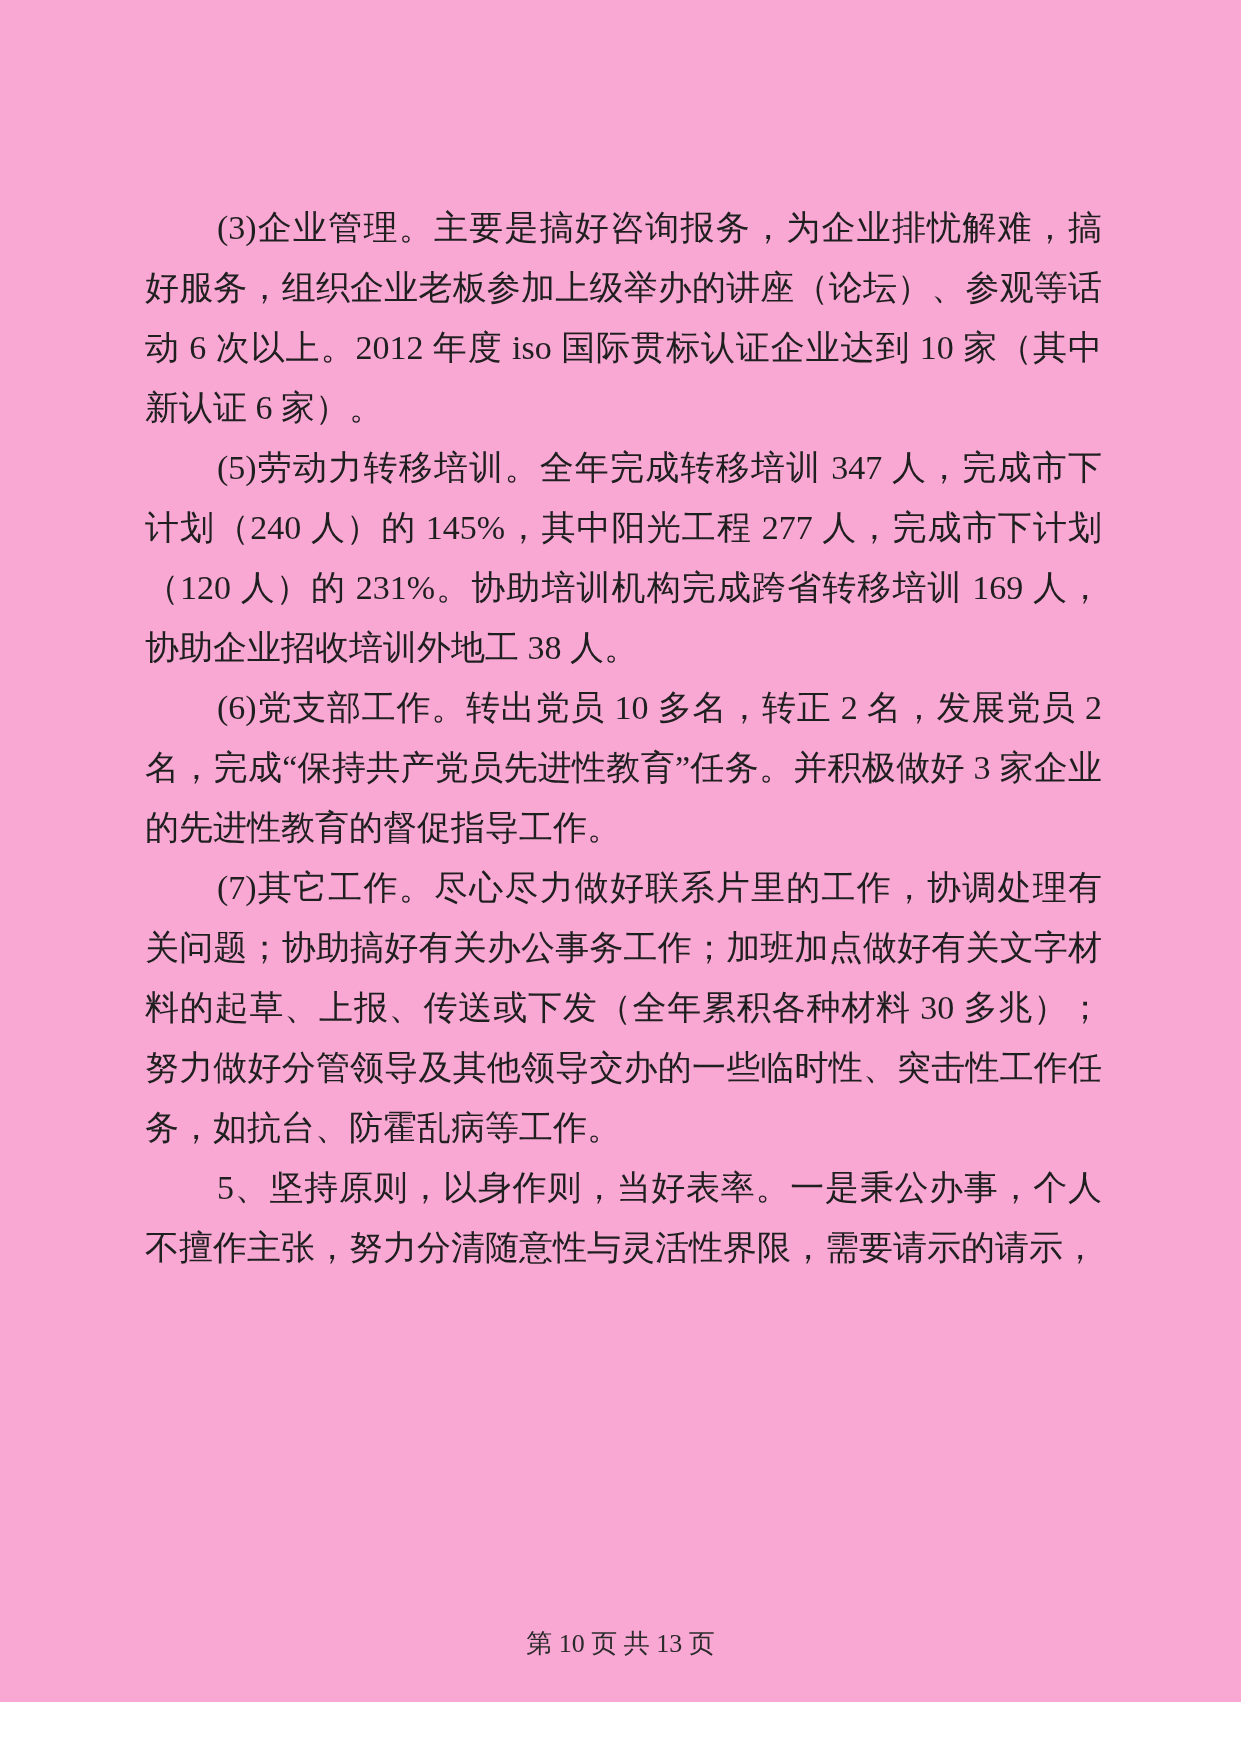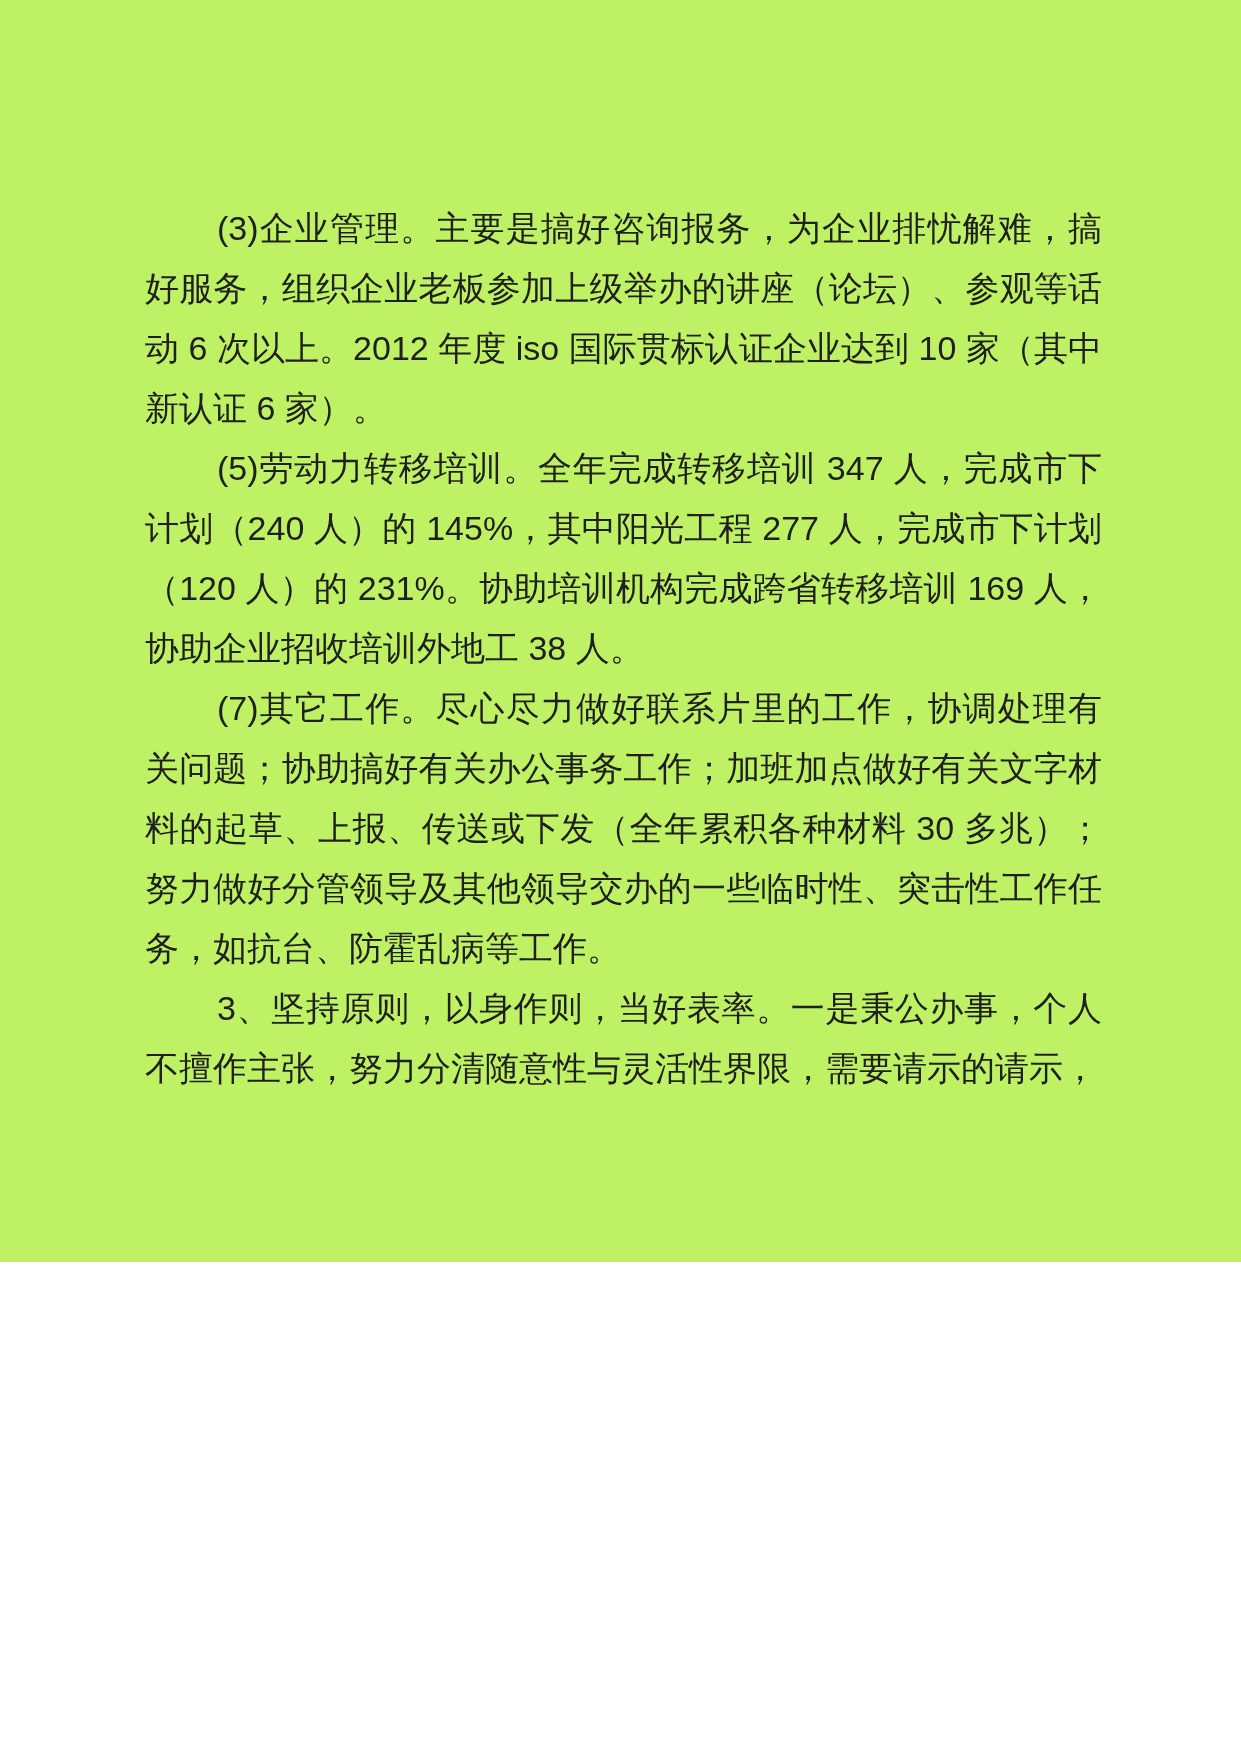--- a/index.html
+++ b/index.html
@@ -3,24 +3,24 @@
   <meta charset="utf-8">
   <style>
     html, body {
       margin: 0;
       padding: 0;
       background: #ffffff;
     }
     .page {
       position: relative;
       width: 1241px;
-      height: 1262px;
-      background: #bef264;
+      height: 1702px;
+      background: #f9a8d4;
       overflow: hidden;
-      font-family: Liberation Sans, sans-serif;
+      font-family: Liberation Serif, serif;
       color: #1f1f1f;
     }
     .doc-body {
       position: absolute;
       left: 145px;
       top: 198px;
       width: 957px;
     }
     .para {
       margin: 0;
@@ -43,20 +43,21 @@
       color: #2a2a2a;
     }
   </style>
 </head>
 <body>
 
 <div class="page">
   <div class="doc-body">
     <p class="para">(3)企业管理。主要是搞好咨询报务，为企业排忧解难，搞好服务，组织企业老板参加上级举办的讲座（论坛）、参观等话动 6 次以上。2012 年度 iso 国际贯标认证企业达到 10 家（其中新认证 6 家）。</p>
     <p class="para">(5)劳动力转移培训。全年完成转移培训 347 人，完成市下计划（240 人）的 145%，其中阳光工程 277 人，完成市下计划（120 人）的 231%。协助培训机构完成跨省转移培训 169 人，协助企业招收培训外地工 38 人。</p>
+    <p class="para">(6)党支部工作。转出党员 10 多名，转正 2 名，发展党员 2 名，完成“保持共产党员先进性教育”任务。并积极做好 3 家企业的先进性教育的督促指导工作。</p>
     <p class="para">(7)其它工作。尽心尽力做好联系片里的工作，协调处理有关问题；协助搞好有关办公事务工作；加班加点做好有关文字材料的起草、上报、传送或下发（全年累积各种材料 30 多兆）；努力做好分管领导及其他领导交办的一些临时性、突击性工作任务，如抗台、防霍乱病等工作。</p>
-    <p class="para">3、坚持原则，以身作则，当好表率。一是秉公办事，个人不擅作主张，努力分清随意性与灵活性界限，需要请示的请示，</p>
+    <p class="para">5、坚持原则，以身作则，当好表率。一是秉公办事，个人不擅作主张，努力分清随意性与灵活性界限，需要请示的请示，</p>
   </div>
 
   <div class="page-footer">
     <span>第 10 页 共 13 页</span>
   </div>
 </div>
 
 </body></html>

